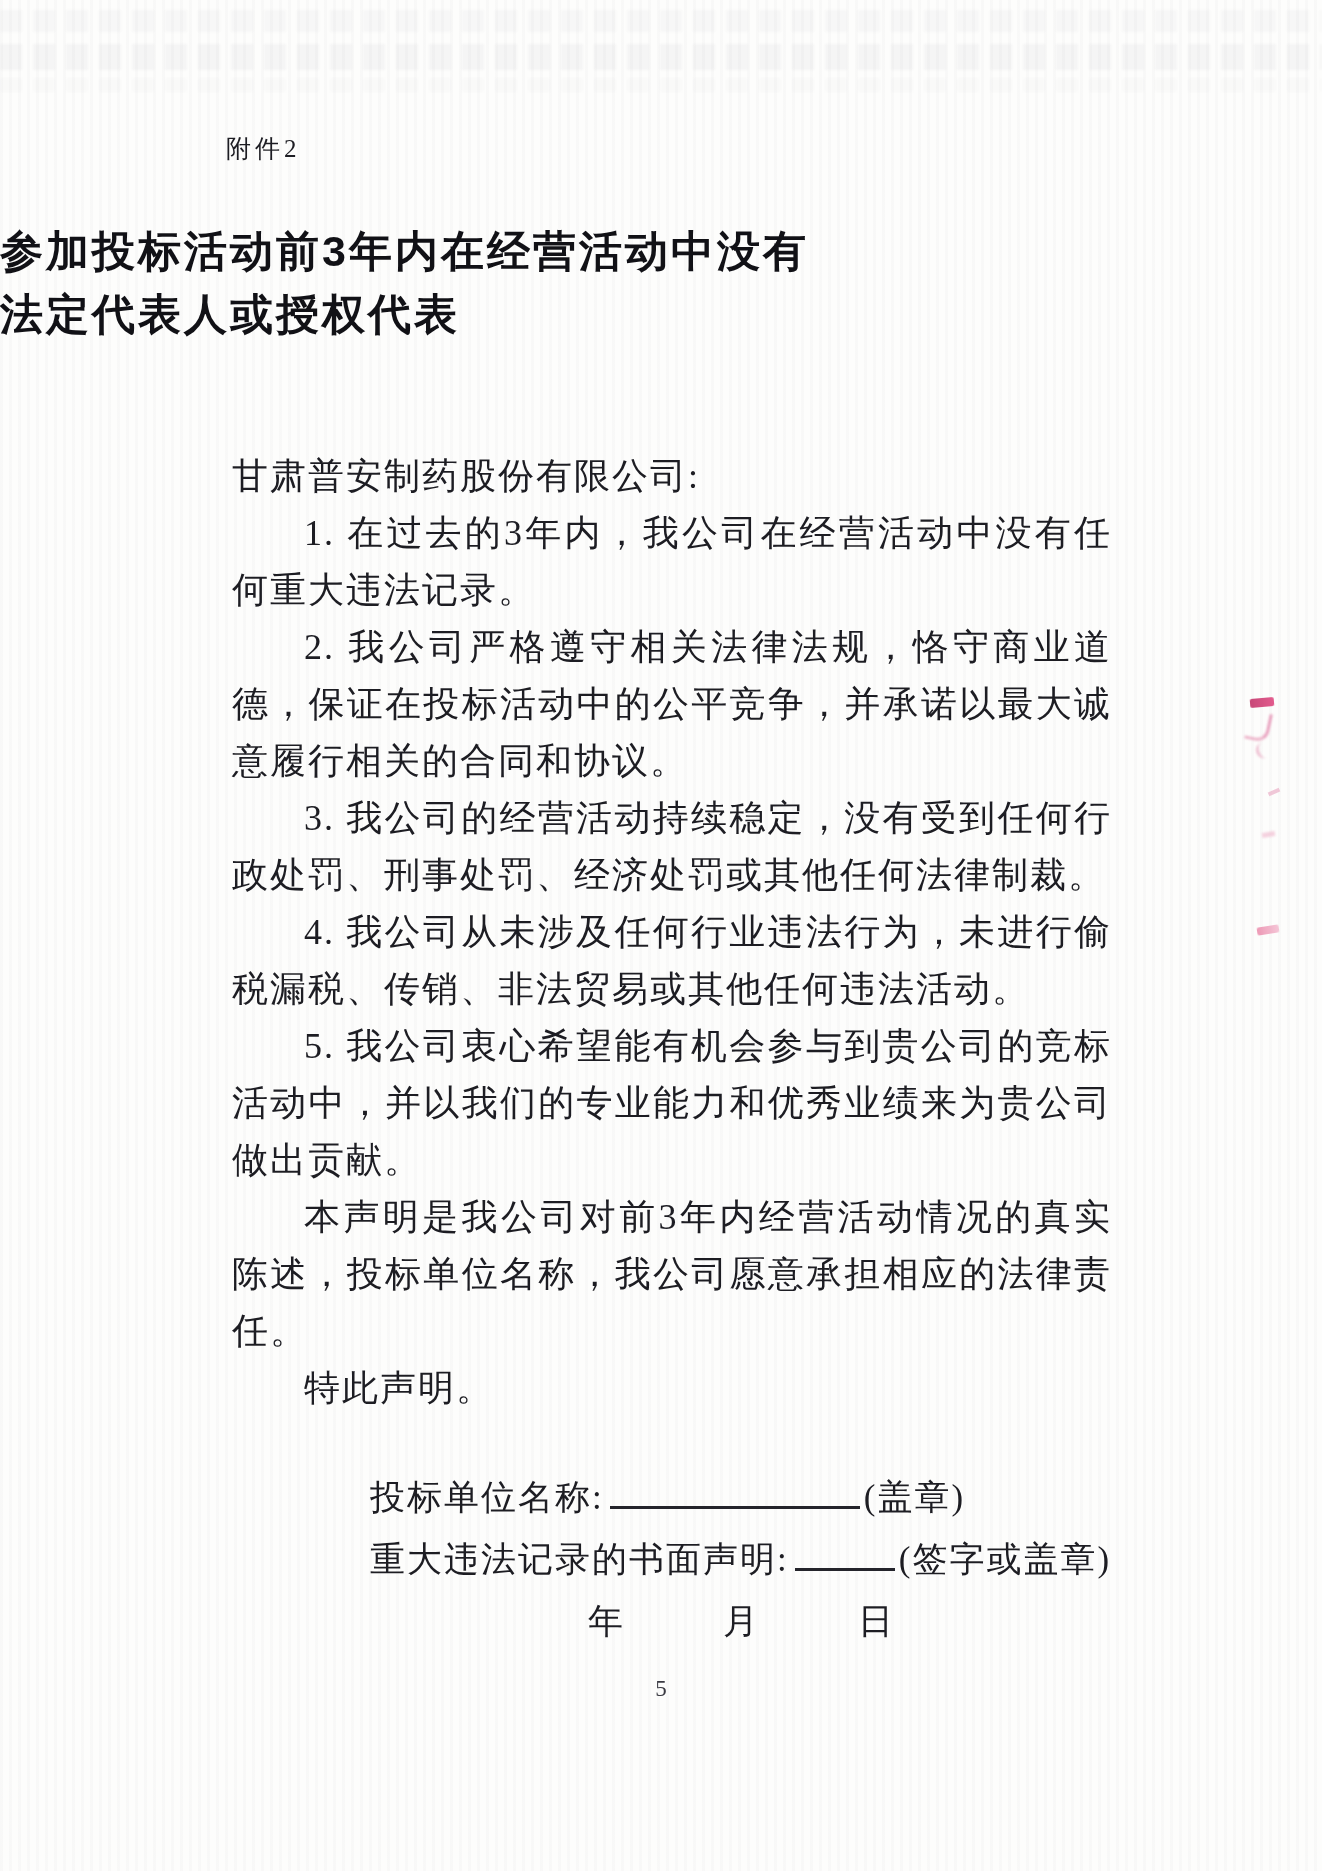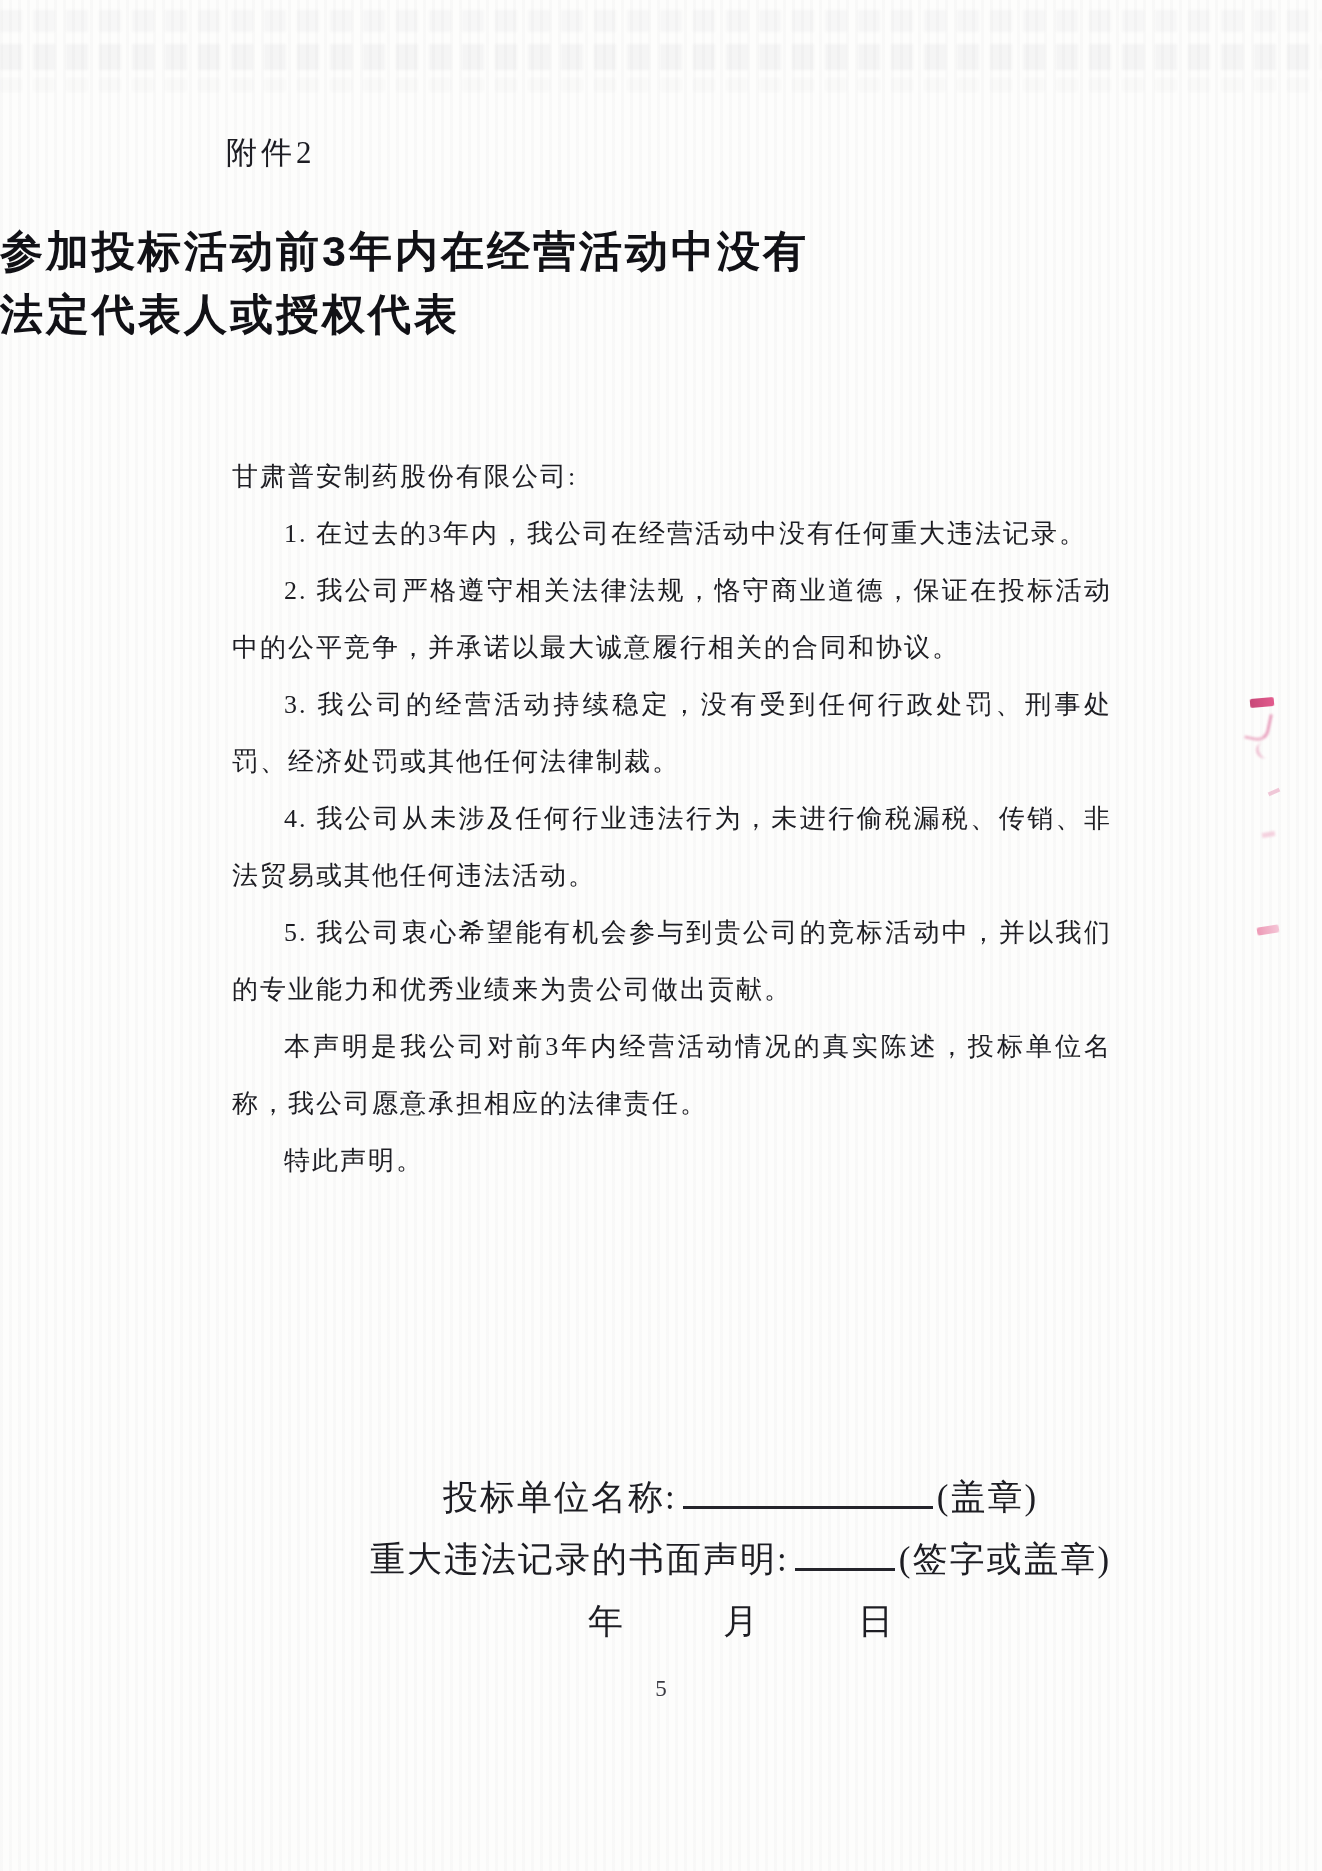--- a/index.html
+++ b/index.html
@@ -28,43 +28,43 @@
       rgba(255,255,255,0) 22px, rgba(255,255,255,0) 33px);
     filter:blur(1px);
     pointer-events:none;
   }
   .band1 { top:10px;  height:22px; opacity:.55; }
   .band2 { top:44px;  height:26px; opacity:.75; }
   .band3 { top:78px;  height:14px; opacity:.35; }
 
   .attachment {
     position:absolute; left:226px; top:132px;
-    font-size:31px; letter-spacing:4px;
+    font-size:25px; letter-spacing:4px;
   }
   .title {
     position:absolute; left:0; right:0; top:220px;
     margin:0; 
     font-family:"Liberation Sans", sans-serif;
     font-weight:700; font-size:43px; line-height:63px;
     letter-spacing:3px; color:#111116;
   }
   .body-block {
     position:absolute; left:232px; top:448px; width:880px;
-    font-size:26px; line-height:57px; letter-spacing:2px;
+    font-size:36px; line-height:57px; letter-spacing:2px;
     text-align:justify;
   }
   .body-block p { margin:0; }
   .para.indent { text-indent:2em; }
 
   .sig-block {
     position:absolute; left:370px; top:1468px;
     font-size:35px; line-height:60px; letter-spacing:2px;
     white-space:nowrap;
   }
-  .sig-line { height:62px;text-align:center; }
+  .sig-line { height:62px; }
   .blank {
     display:inline-block;
     border-bottom:3px solid #24242b;
     height:30px; vertical-align:baseline;
     margin:0 4px 0 6px;
   }
   .blank.long  { width:250px; }
   .blank.short { width:100px; }
   .date-line { padding-left:218px; letter-spacing:2px; }
   .date-line span { margin-right:98px; }

